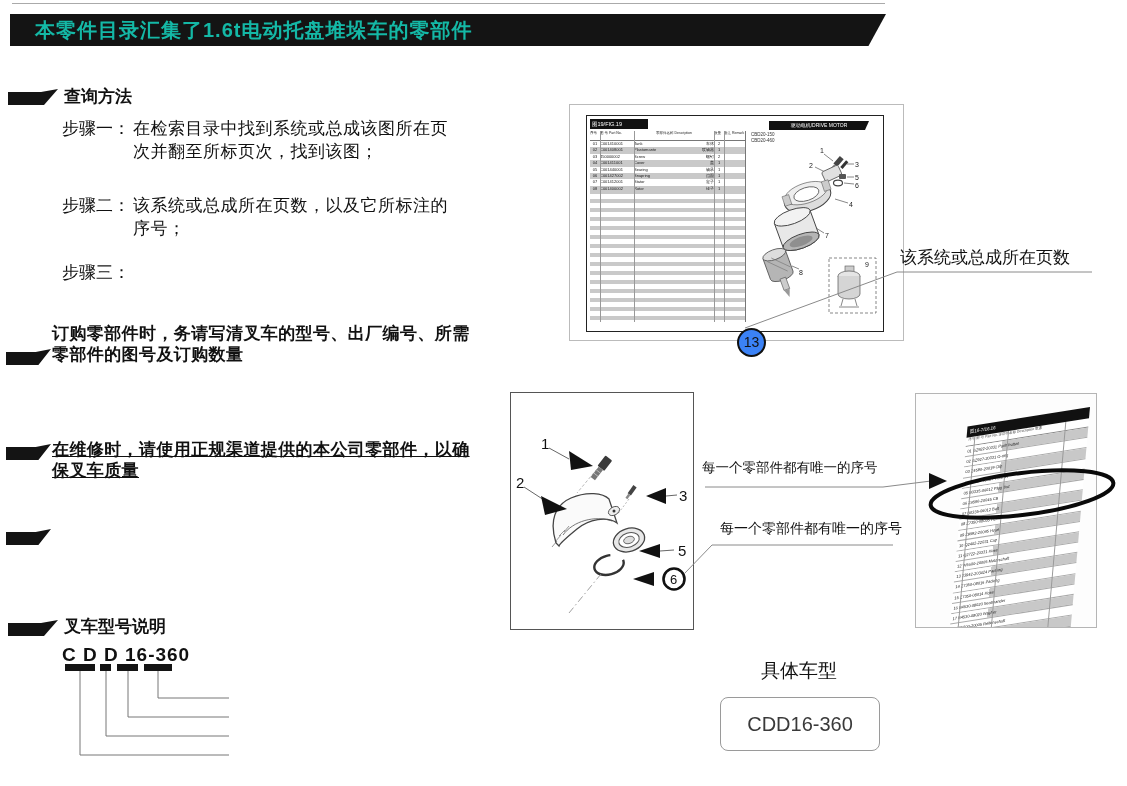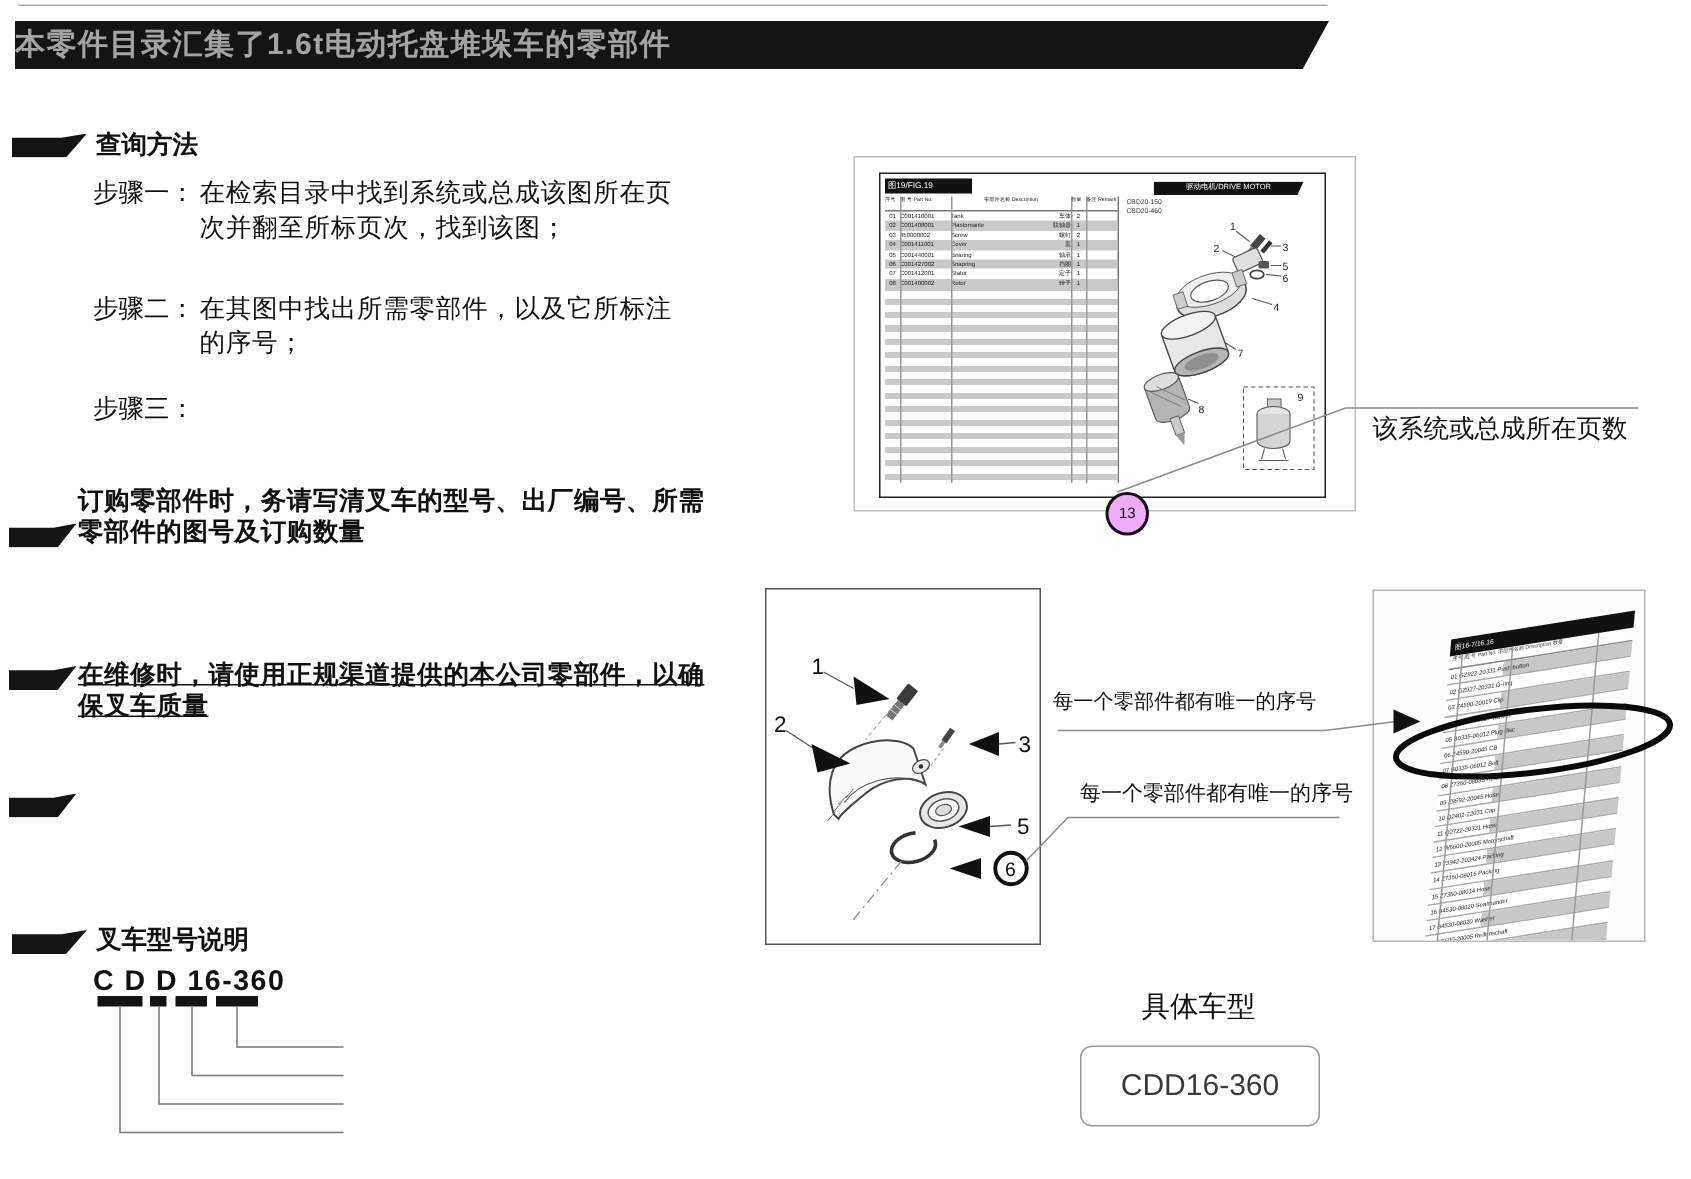--- a/index.html
+++ b/index.html
@@ -4,21 +4,21 @@
 <style>
   html,body{margin:0;padding:0;background:#fff;}
   .page{position:relative;width:1127px;height:786px;background:#fff;overflow:hidden;
         font-family:"Liberation Sans","DejaVu Sans",sans-serif;color:#111;}
   .abs{position:absolute;}
 
   
   .topline{left:12px;top:3px;width:873px;height:1px;background:#aaa;}
   .banner{left:10px;top:14px;width:876px;height:32px;background:#141414;
           clip-path:polygon(0 0,100% 0,98% 100%,0 100%);}
-  .banner span{display:block;line-height:32px;color:#a3a3a3;
+  .banner span{display:block;padding-left:25px;line-height:32px;color:#14b8a6;
                font-weight:bold;font-size:20px;letter-spacing:1px;}
 
   
   .marker{background:#141414;clip-path:polygon(0 18%,66% 18%,100% 0,72% 100%,0 100%);}
   .h-marker{width:50px;height:16px;}
   .n-marker{width:45px;height:16px;}
 
   .h-label{font-size:17px;font-weight:bold;white-space:nowrap;}
 
   
@@ -53,21 +53,21 @@
   .c-no{width:10px;text-align:center;}
   .c-part{width:34px;}
   .c-en{width:44px;}
   .c-cn{width:36px;text-align:right;}
   .c-qty{width:10px;text-align:center;}
   .mh1{width:10px}.mh2{width:34px}.mh3{width:80px;text-align:center}.mh4{width:10px}.mh5{width:21px}
   .stripes{position:absolute;left:3px;top:74px;width:155px;height:132px;
            background:repeating-linear-gradient(to bottom,#c9c9c9 0 4px,#fff 4px 9px);}
   .vline{position:absolute;top:15px;height:191px;width:1px;background:#999;}
   .pgcircle{position:absolute;left:150px;top:212px;width:25px;height:25px;border:2.5px solid #111;
-            border-radius:50%;background:#f0abfc;text-align:center;line-height:25px;font-size:10px;z-index:5;}
+            border-radius:50%;background:#3b82f6;text-align:center;line-height:25px;font-size:14px;z-index:5;}
 
   
   .figmid{left:510px;top:392px;width:182px;height:236px;border:1.2px solid #555;background:#fff;}
 
   
   .ann{font-family:"Liberation Serif","DejaVu Serif",serif;white-space:nowrap;}
 
   
   .skewpage{left:915px;top:393px;width:180px;height:233px;border:1px solid #b5b5b5;background:#fdfdfd;overflow:hidden;}
   .skewtbl{position:absolute;left:50px;top:13px;width:124px;height:228px;
@@ -97,21 +97,21 @@
   <div class="abs banner">
     <span>本零件目录汇集了1.6t电动托盘堆垛车的零部件</span>
   </div>
 
   <div class="abs marker h-marker" style="left:8px;top:89px;"></div>
   <div class="abs h-label" style="left:64px;top:85px;">查询方法</div>
 
   <div class="abs step-label" style="left:62px;top:117px;">步骤一：</div>
   <div class="abs step-text" style="left:133px;top:117px;">在检索目录中找到系统或总成该图所在页次并翻至所标页次，找到该图；</div>
   <div class="abs step-label" style="left:62px;top:194px;">步骤二：</div>
-  <div class="abs step-text" style="left:133px;top:194px;">在其图中找出所需零部件，以及它所标注的序号；</div>
+  <div class="abs step-text" style="left:133px;top:194px;">该系统或总成所在页数，以及它所标注的序号；</div>
   <div class="abs step-label" style="left:62px;top:261px;">步骤三：</div>
 
   <div class="abs marker n-marker" style="left:6px;top:349px;"></div>
   <div class="abs note-text" style="left:52px;top:324px;">订购零部件时，务请写清叉车的型号、出厂编号、所需零部件的图号及订购数量</div>
 
   <div class="abs marker n-marker" style="left:6px;top:444px;"></div>
   <div class="abs note-text" style="left:52px;top:440px;text-decoration:underline;">在维修时，请使用正规渠道提供的本公司零部件，以确保叉车质量</div>
 
   <div class="abs marker n-marker" style="left:6px;top:529px;"></div>
 
@@ -330,21 +330,21 @@
       <g font-size="15" fill="#111">
         <text x="30" y="56">1</text>
         <text x="5" y="95">2</text>
         <text x="168" y="108">3</text>
         <text x="167" y="163">5</text>
       </g>
       <text x="159" y="191" font-size="13" fill="#111">6</text>
     </svg>
   </div>
 
-  <div class="abs ann" style="left:900px;top:246px;width:200px;text-align:center;font-size:17px;margin-top:28px;">该系统或总成所在页数</div>
+  <div class="abs ann" style="left:900px;top:246px;width:200px;font-size:17px;">该系统或总成所在页数</div>
   <div class="abs ann" style="left:702px;top:459px;font-size:13.5px;">每一个零部件都有唯一的序号</div>
   <div class="abs ann" style="left:720px;top:520px;font-size:14px;">每一个零部件都有唯一的序号</div>
 
   <div class="abs skewpage">
     <div class="skewtbl">
       <div class="sk-head">图16-7/16.16</div>
       <div class="sk-sub">序号  图 号 Part No.   零部件名称 Description   数量</div>
       <div class="srow">01 GZ922-20331 Push button</div>
       <div class="srow">02 GZ927-20331 O-ring</div>
       <div class="srow">03 Z4590-20019 Clip</div>

